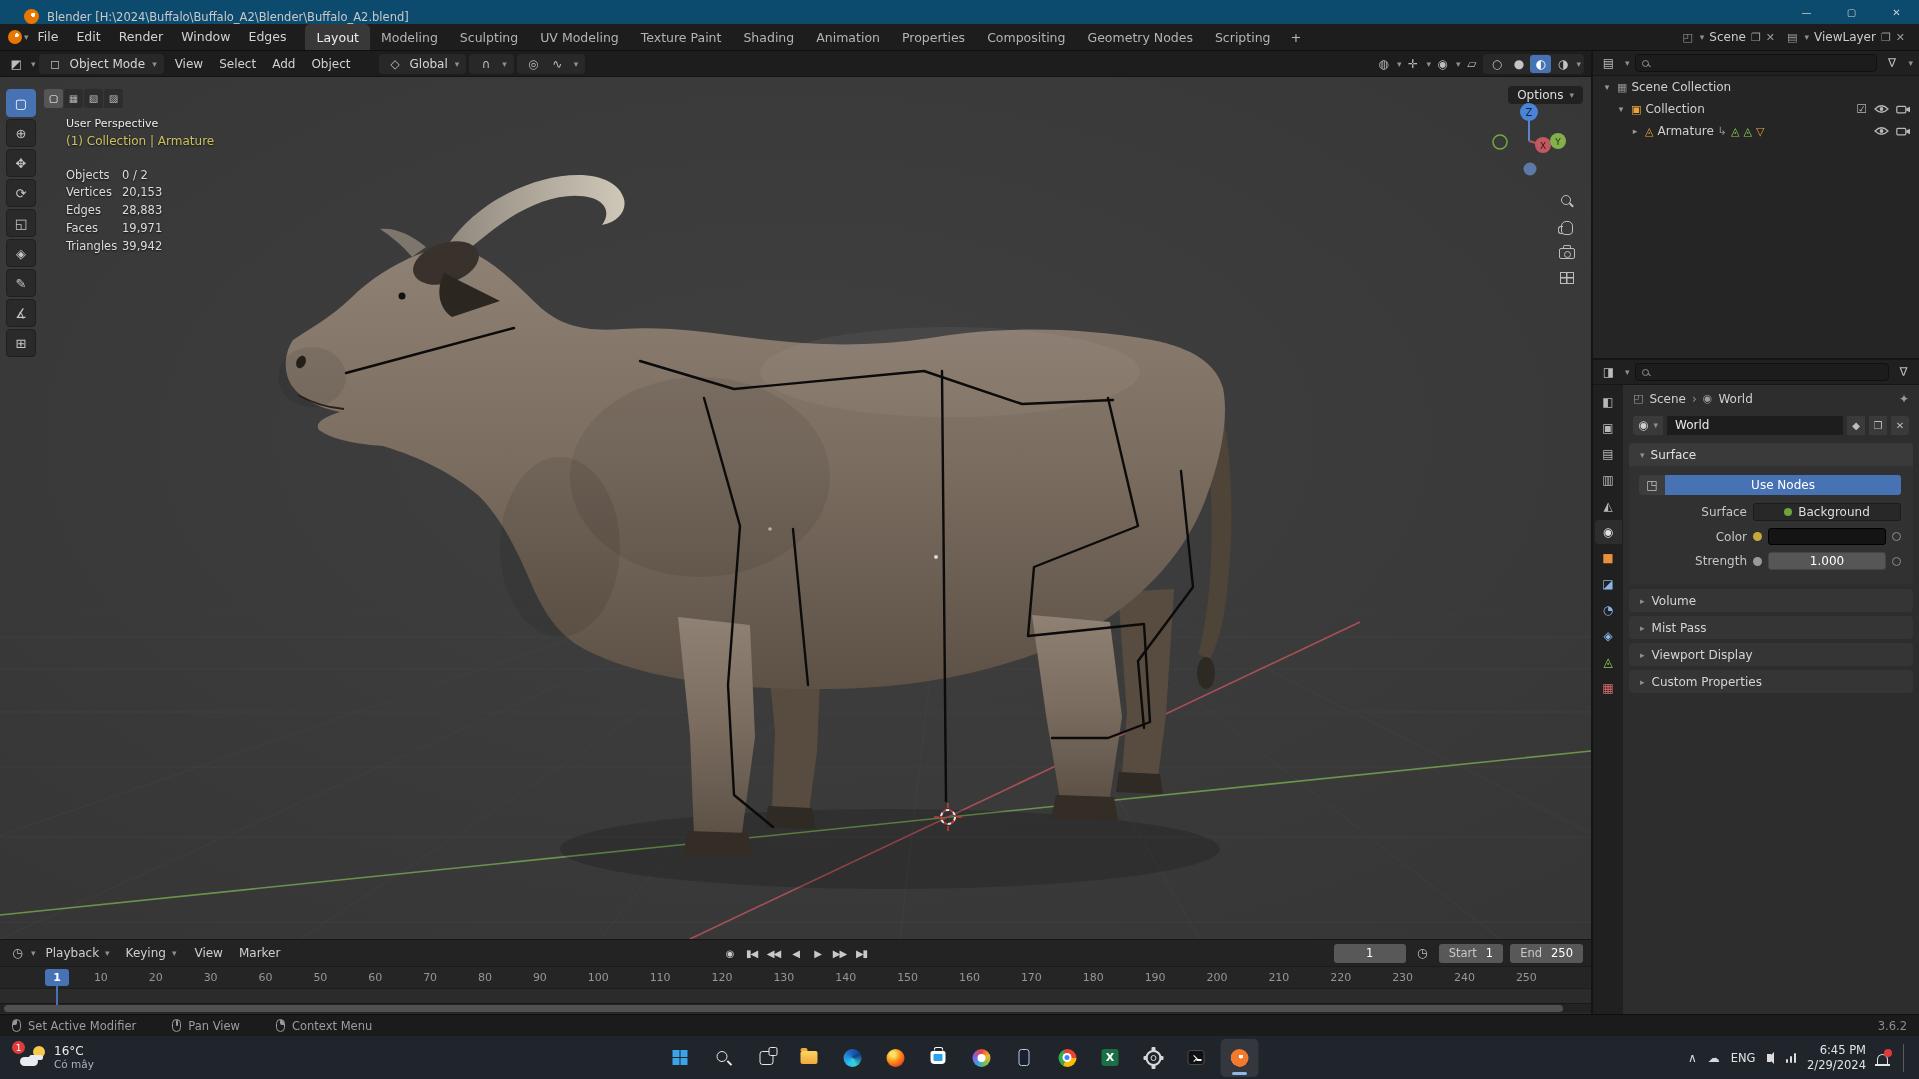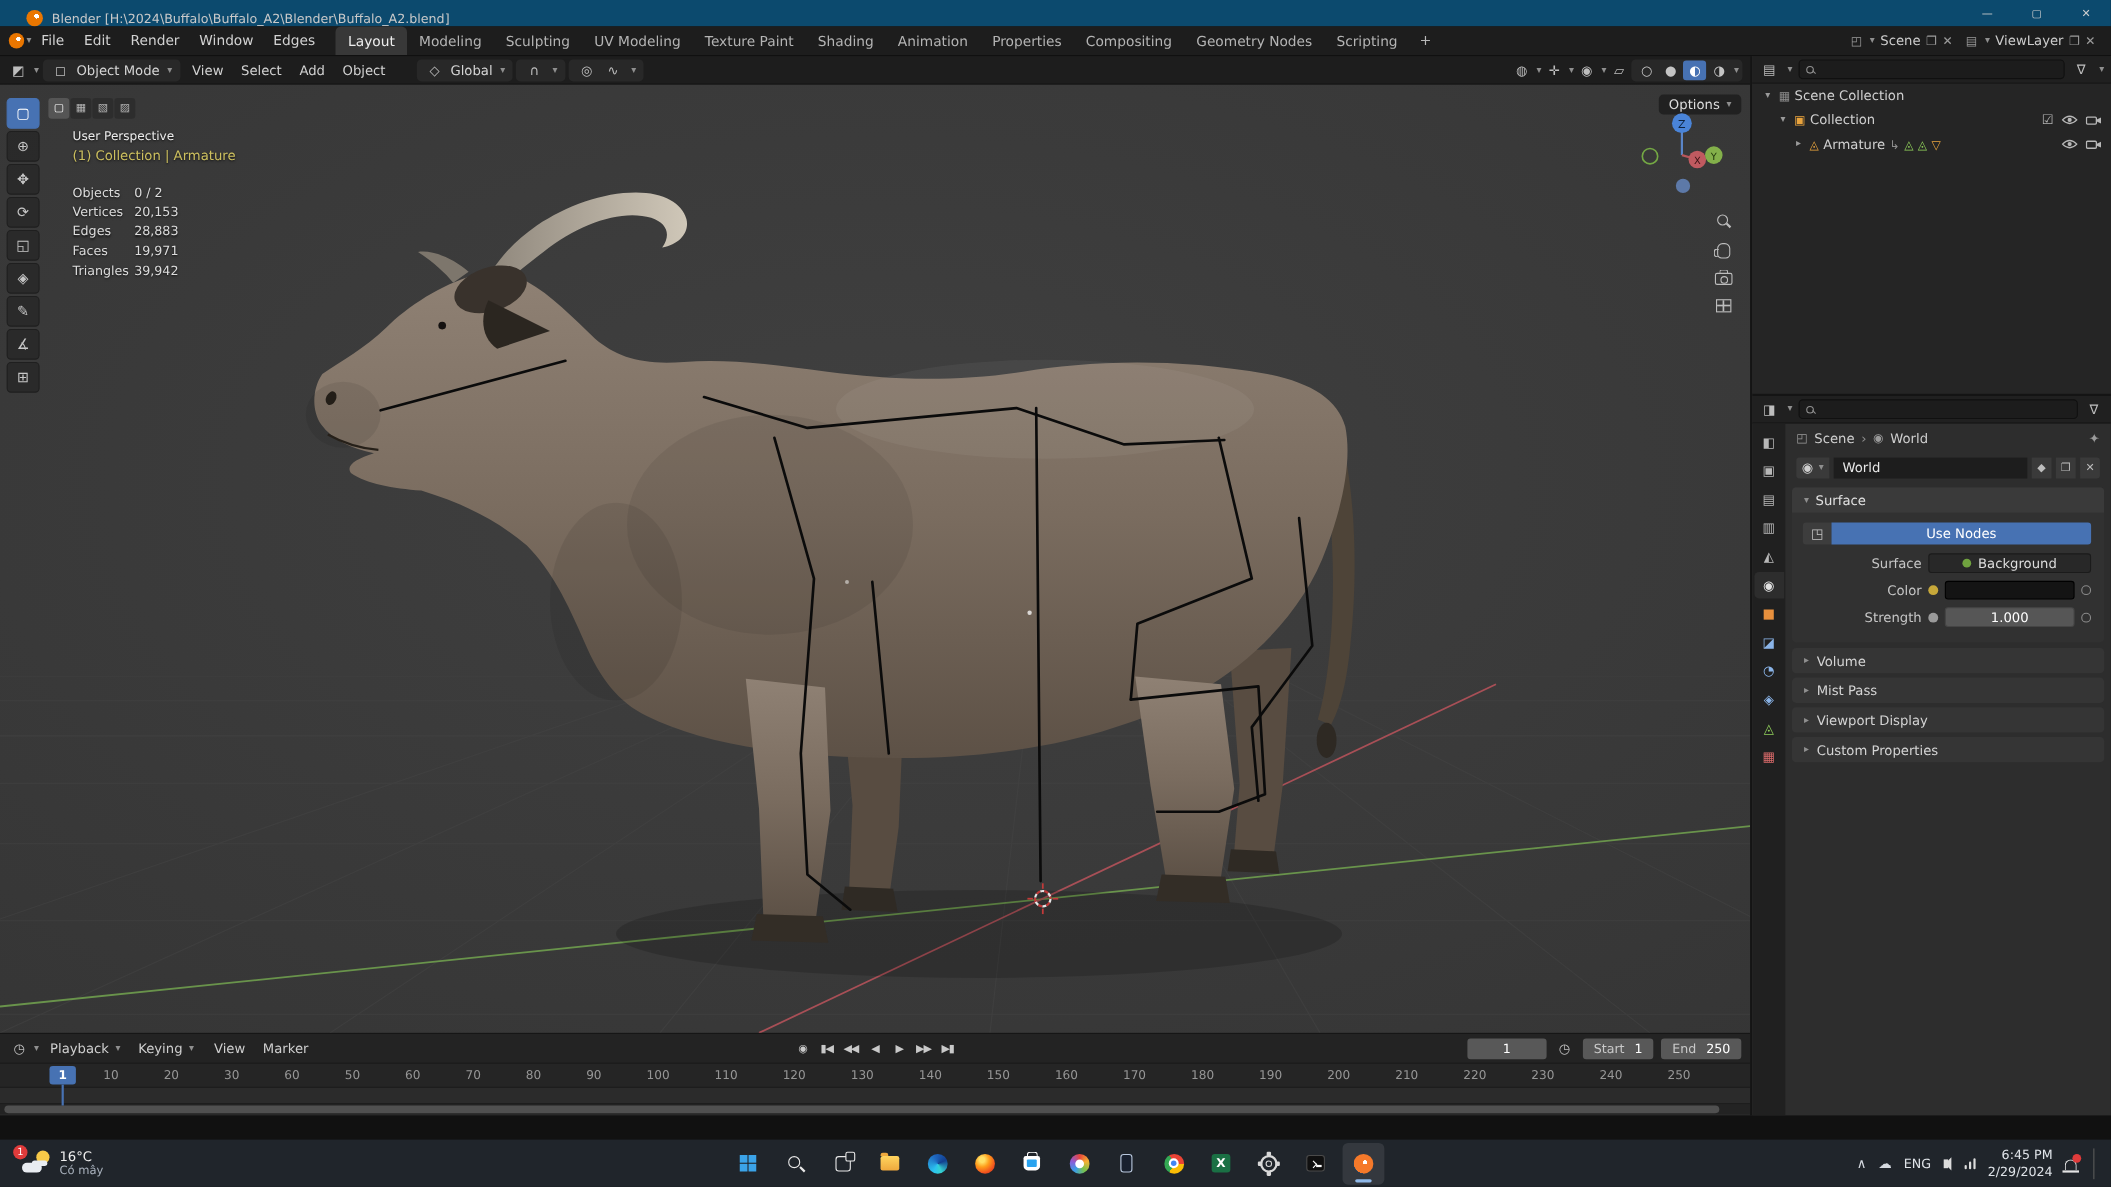--- a/index.html
+++ b/index.html
@@ -724,20 +724,38 @@
               <div class="psection">
               <span class="dd">▸</span>
               <span>Custom Properties</span>
             </div>
             </div>
         </div>
       </div>
     </div>
   </div>
 
+  <div class="statusbar">
+    <div style="display:flex;gap:36px">
+
+    <div class="hint left">
+        <span class="mouse"></span>
+        <span>Set Active Modifier</span>
+      </div>
+        <div class="hint middle">
+        <span class="mouse"></span>
+        <span>Pan View</span>
+      </div>
+        <div class="hint right">
+        <span class="mouse"></span>
+        <span>Context Menu</span>
+      </div>
+      </div>
+    <span class="sb-version">3.6.2</span>
+  </div>
 
   <div class="taskbar">
     <div class="weather">
       <span class="wbadge">1</span>
       <span class="wicon"></span>
       <div class="wtext">
         <span class="wtemp">16°C</span>
         <span class="wcond">Có mây</span>
       </div>
     </div>

